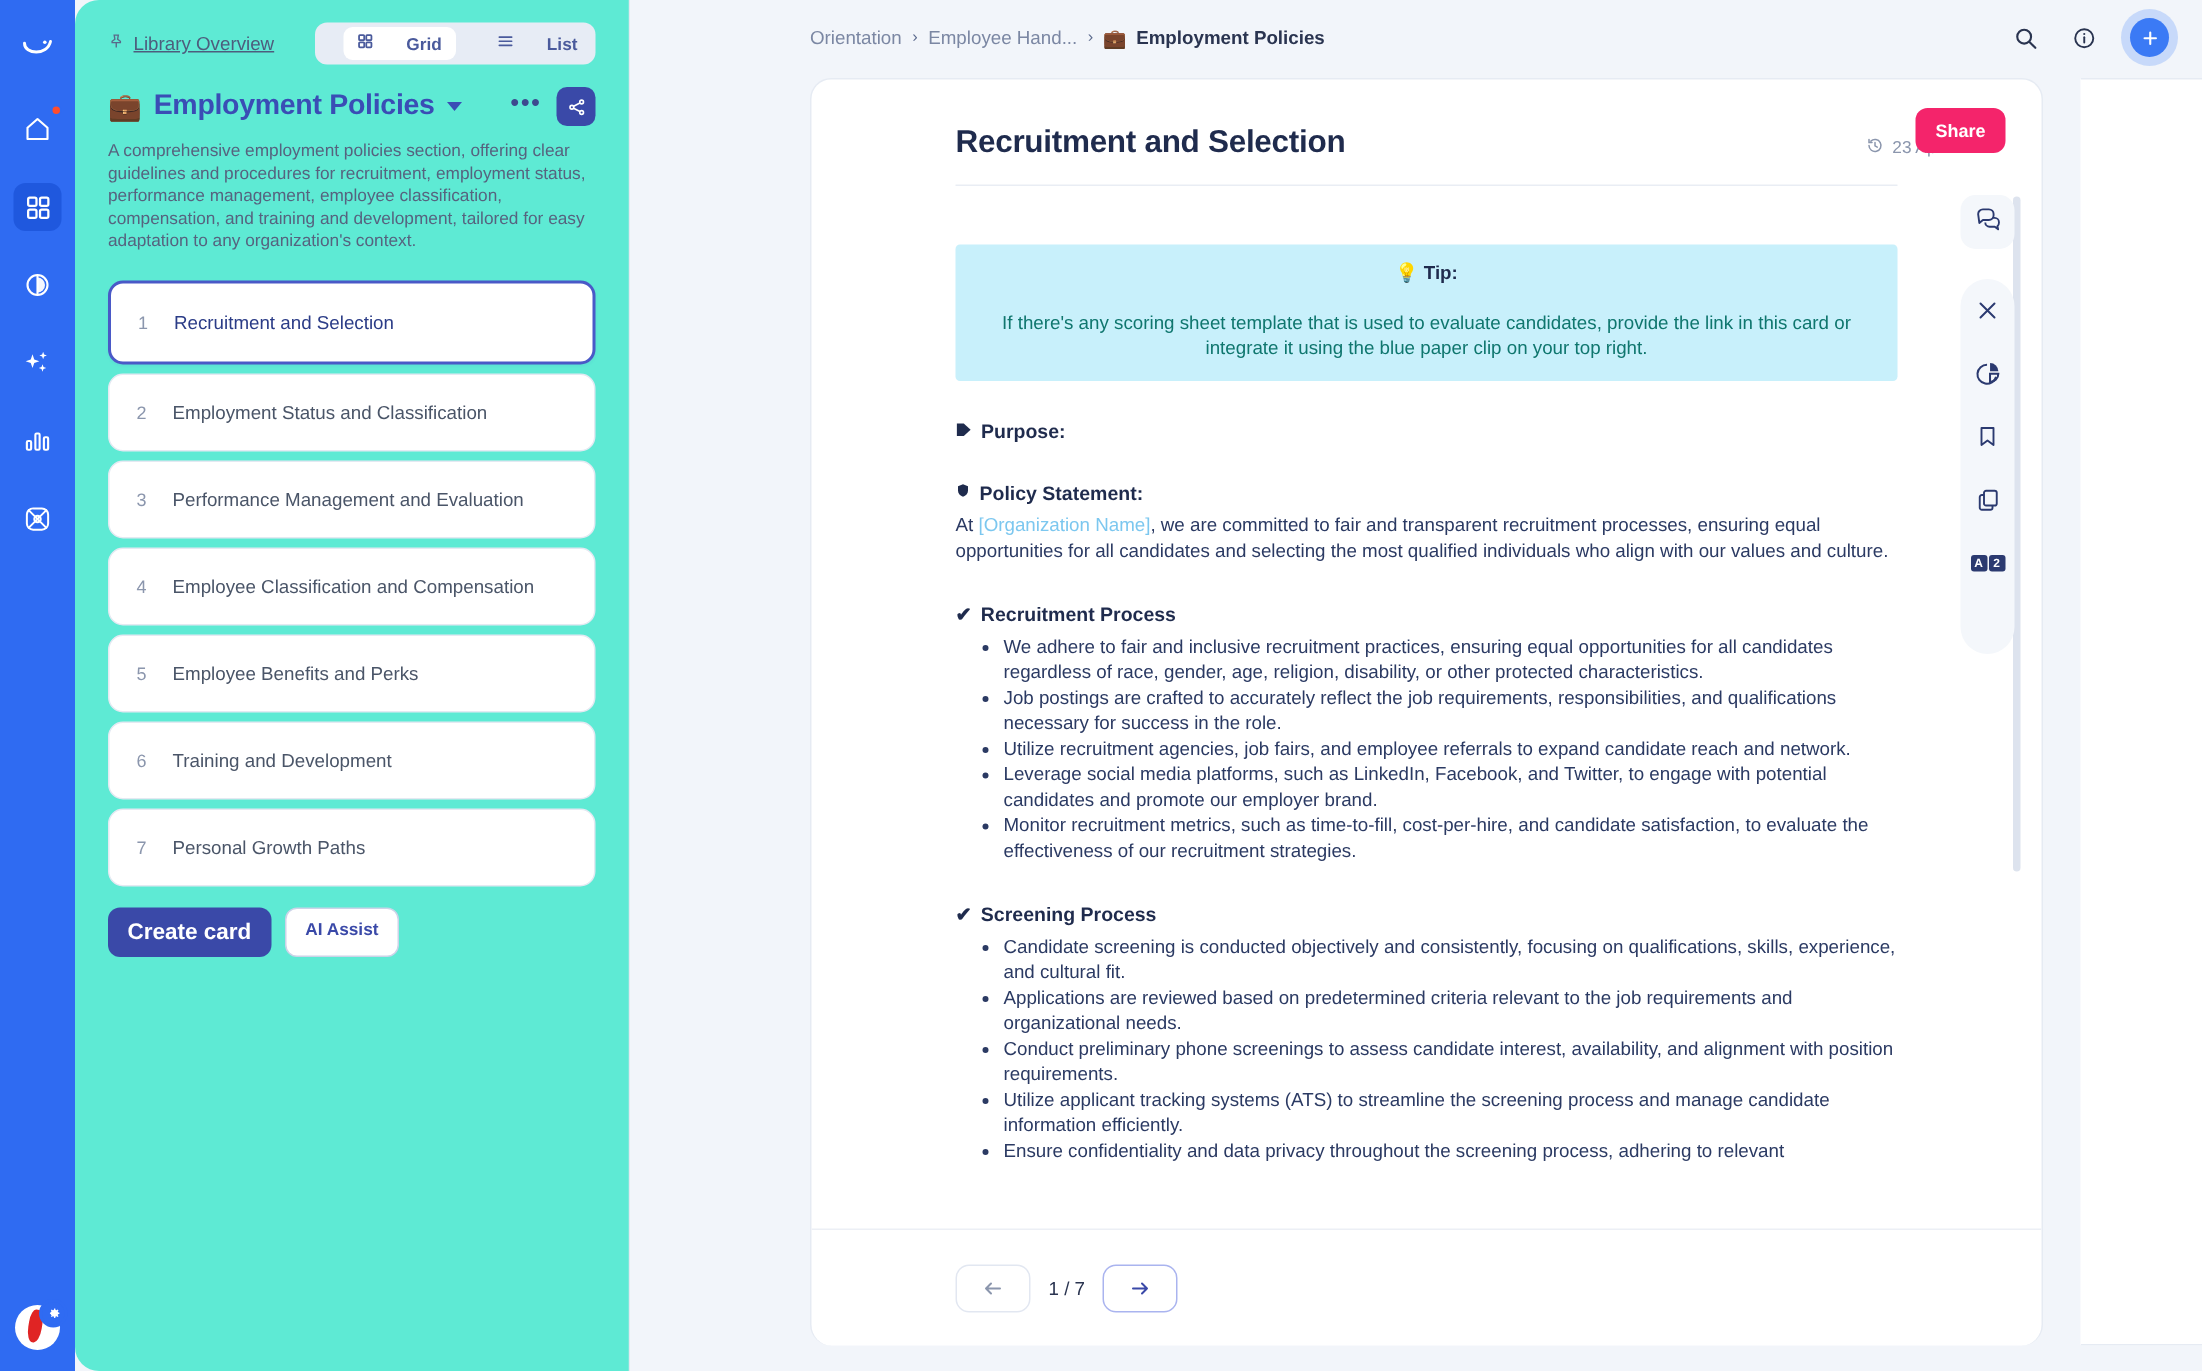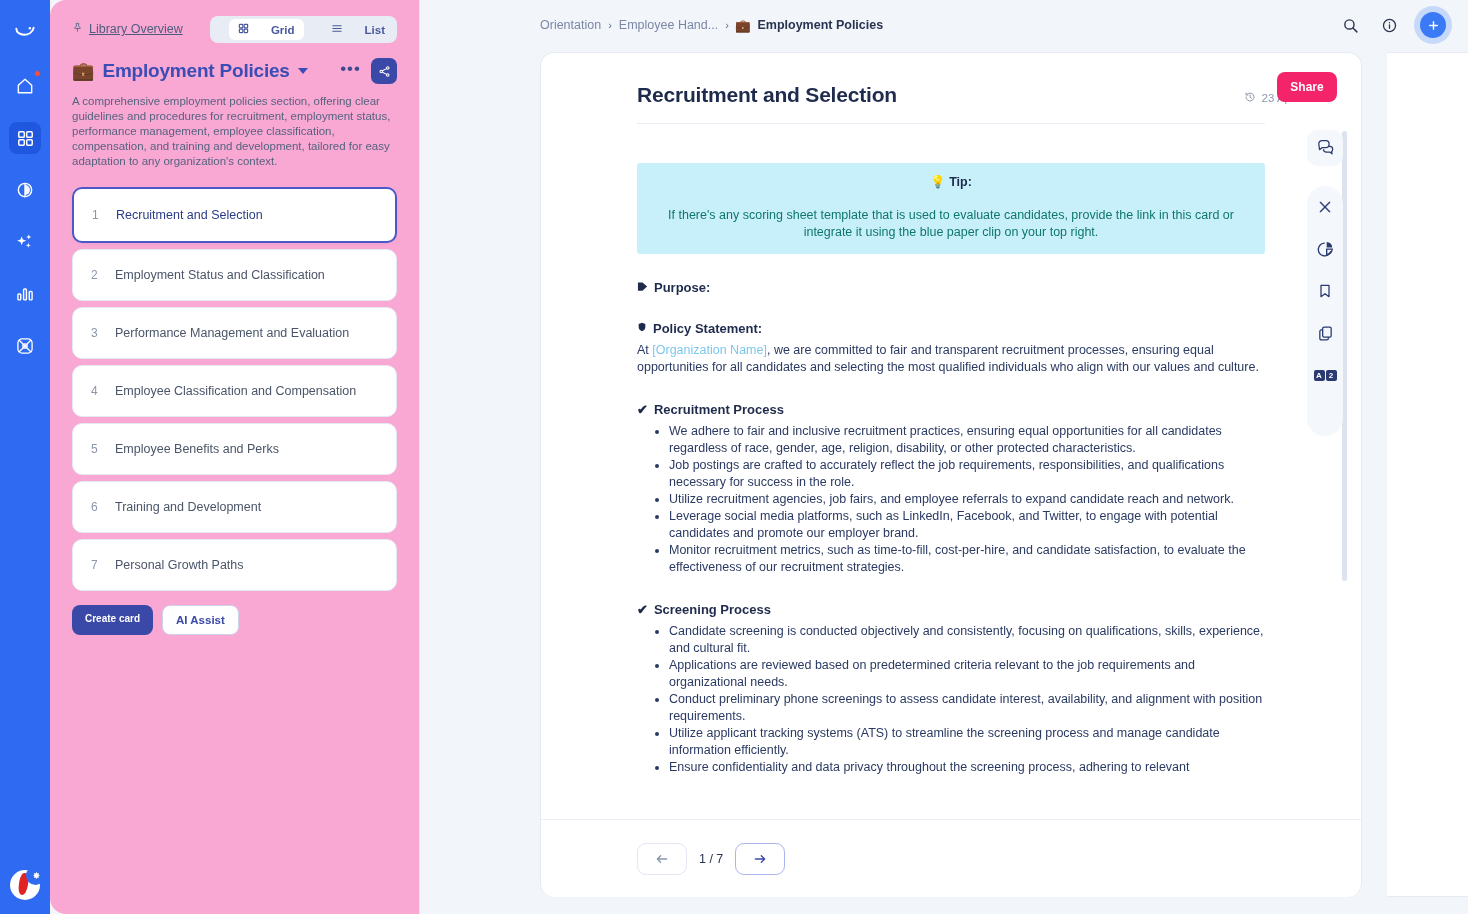--- a/index.html
+++ b/index.html
@@ -47,21 +47,21 @@
   .gear-badge {
     position: absolute; right: -5px; top: -4px;
     width: 19px; height: 19px; border-radius: 50%;
     background: #2f6bf2; border: 2px solid #2f6bf2;
     display: flex; align-items: center; justify-content: center;
   }
 
   
   .sidebar {
     position: absolute; left: 50px; top: 0; width: 370px; height: 914px;
-    background: #f9a8d4;
+    background: #5eead4;
     border-top-left-radius: 16px; border-bottom-left-radius: 16px;
     border-right: 1px solid #e3e8f0;
     padding: 14px 22px 0 22px;
   }
   .sb-top { display:flex; align-items:center; justify-content: space-between; height: 30px; }
   .lib-link {
     display: flex; align-items: center; gap: 6px;
     color: #5a6a8a; font-size: 12.5px; cursor: pointer;
   }
   .lib-link .lbl { text-decoration: underline; color:#4d5d7d; }
@@ -102,21 +102,21 @@
   }
   .card-item.selected {
     border: 2px solid #4a59c7; height: 56px; box-shadow: 0 1px 2px rgba(74,89,199,.08);
   }
   .card-num { width: 24px; font-size: 12px; color: #8b96ad; }
   .card-lbl { font-size: 12.5px; color: #4a5568; }
   .card-item.selected .card-lbl { color: #2b3c87; font-weight: 500;}
 
   .sb-buttons { display:flex; gap: 9px; margin-top: 14px; }
   .btn-primary {
-    background: #3a49a8; color:#fff; font-size: 10px; font-weight:bold;
+    background: #3a49a8; color:#fff; font-size: 15px; font-weight:bold;
     padding: 8px 13px; border-radius: 8px; cursor:pointer;
   }
   .btn-outline {
     background: #fff; color:#3a49a8; font-size: 11.5px; font-weight:bold;
     padding: 8px 13px; border-radius: 8px; border:1px solid #ccd3e8; cursor:pointer;
   }
 
   
   .main { position: absolute; left: 420px; top: 0; right: 0; height: 914px; }
   .topbar { height: 50px; display:flex; align-items:center; padding: 0 22px 0 120px; }

